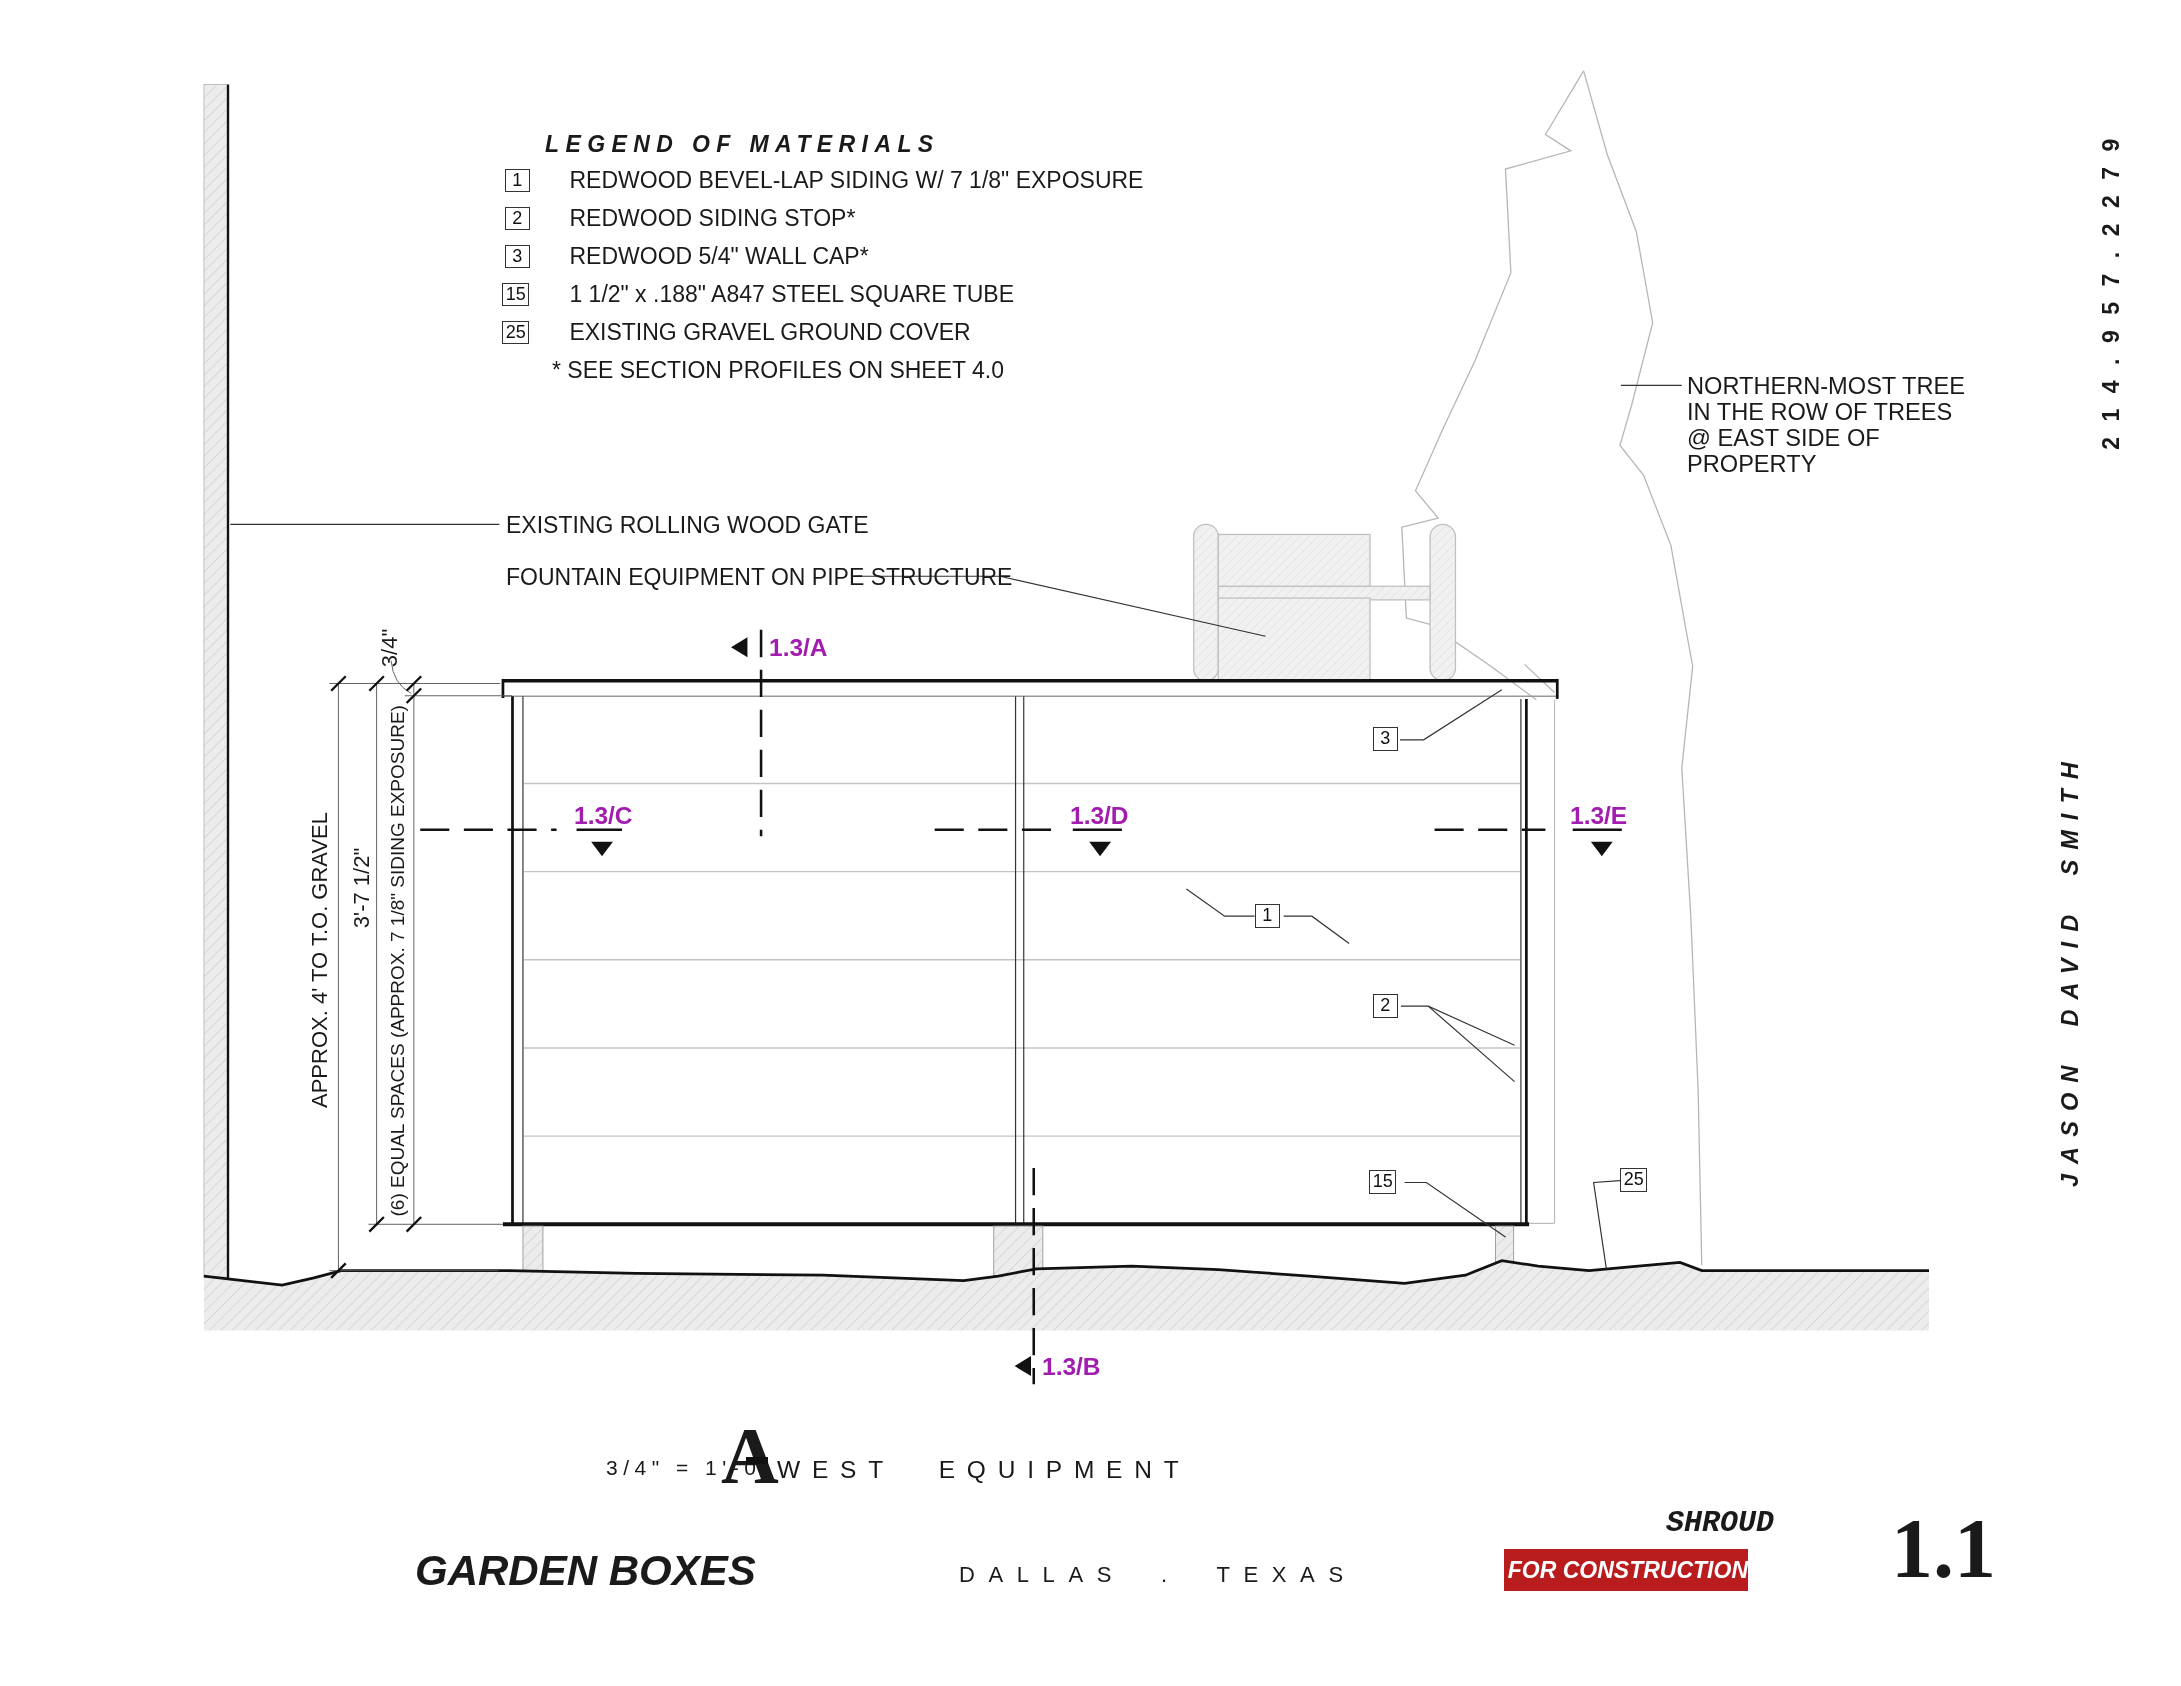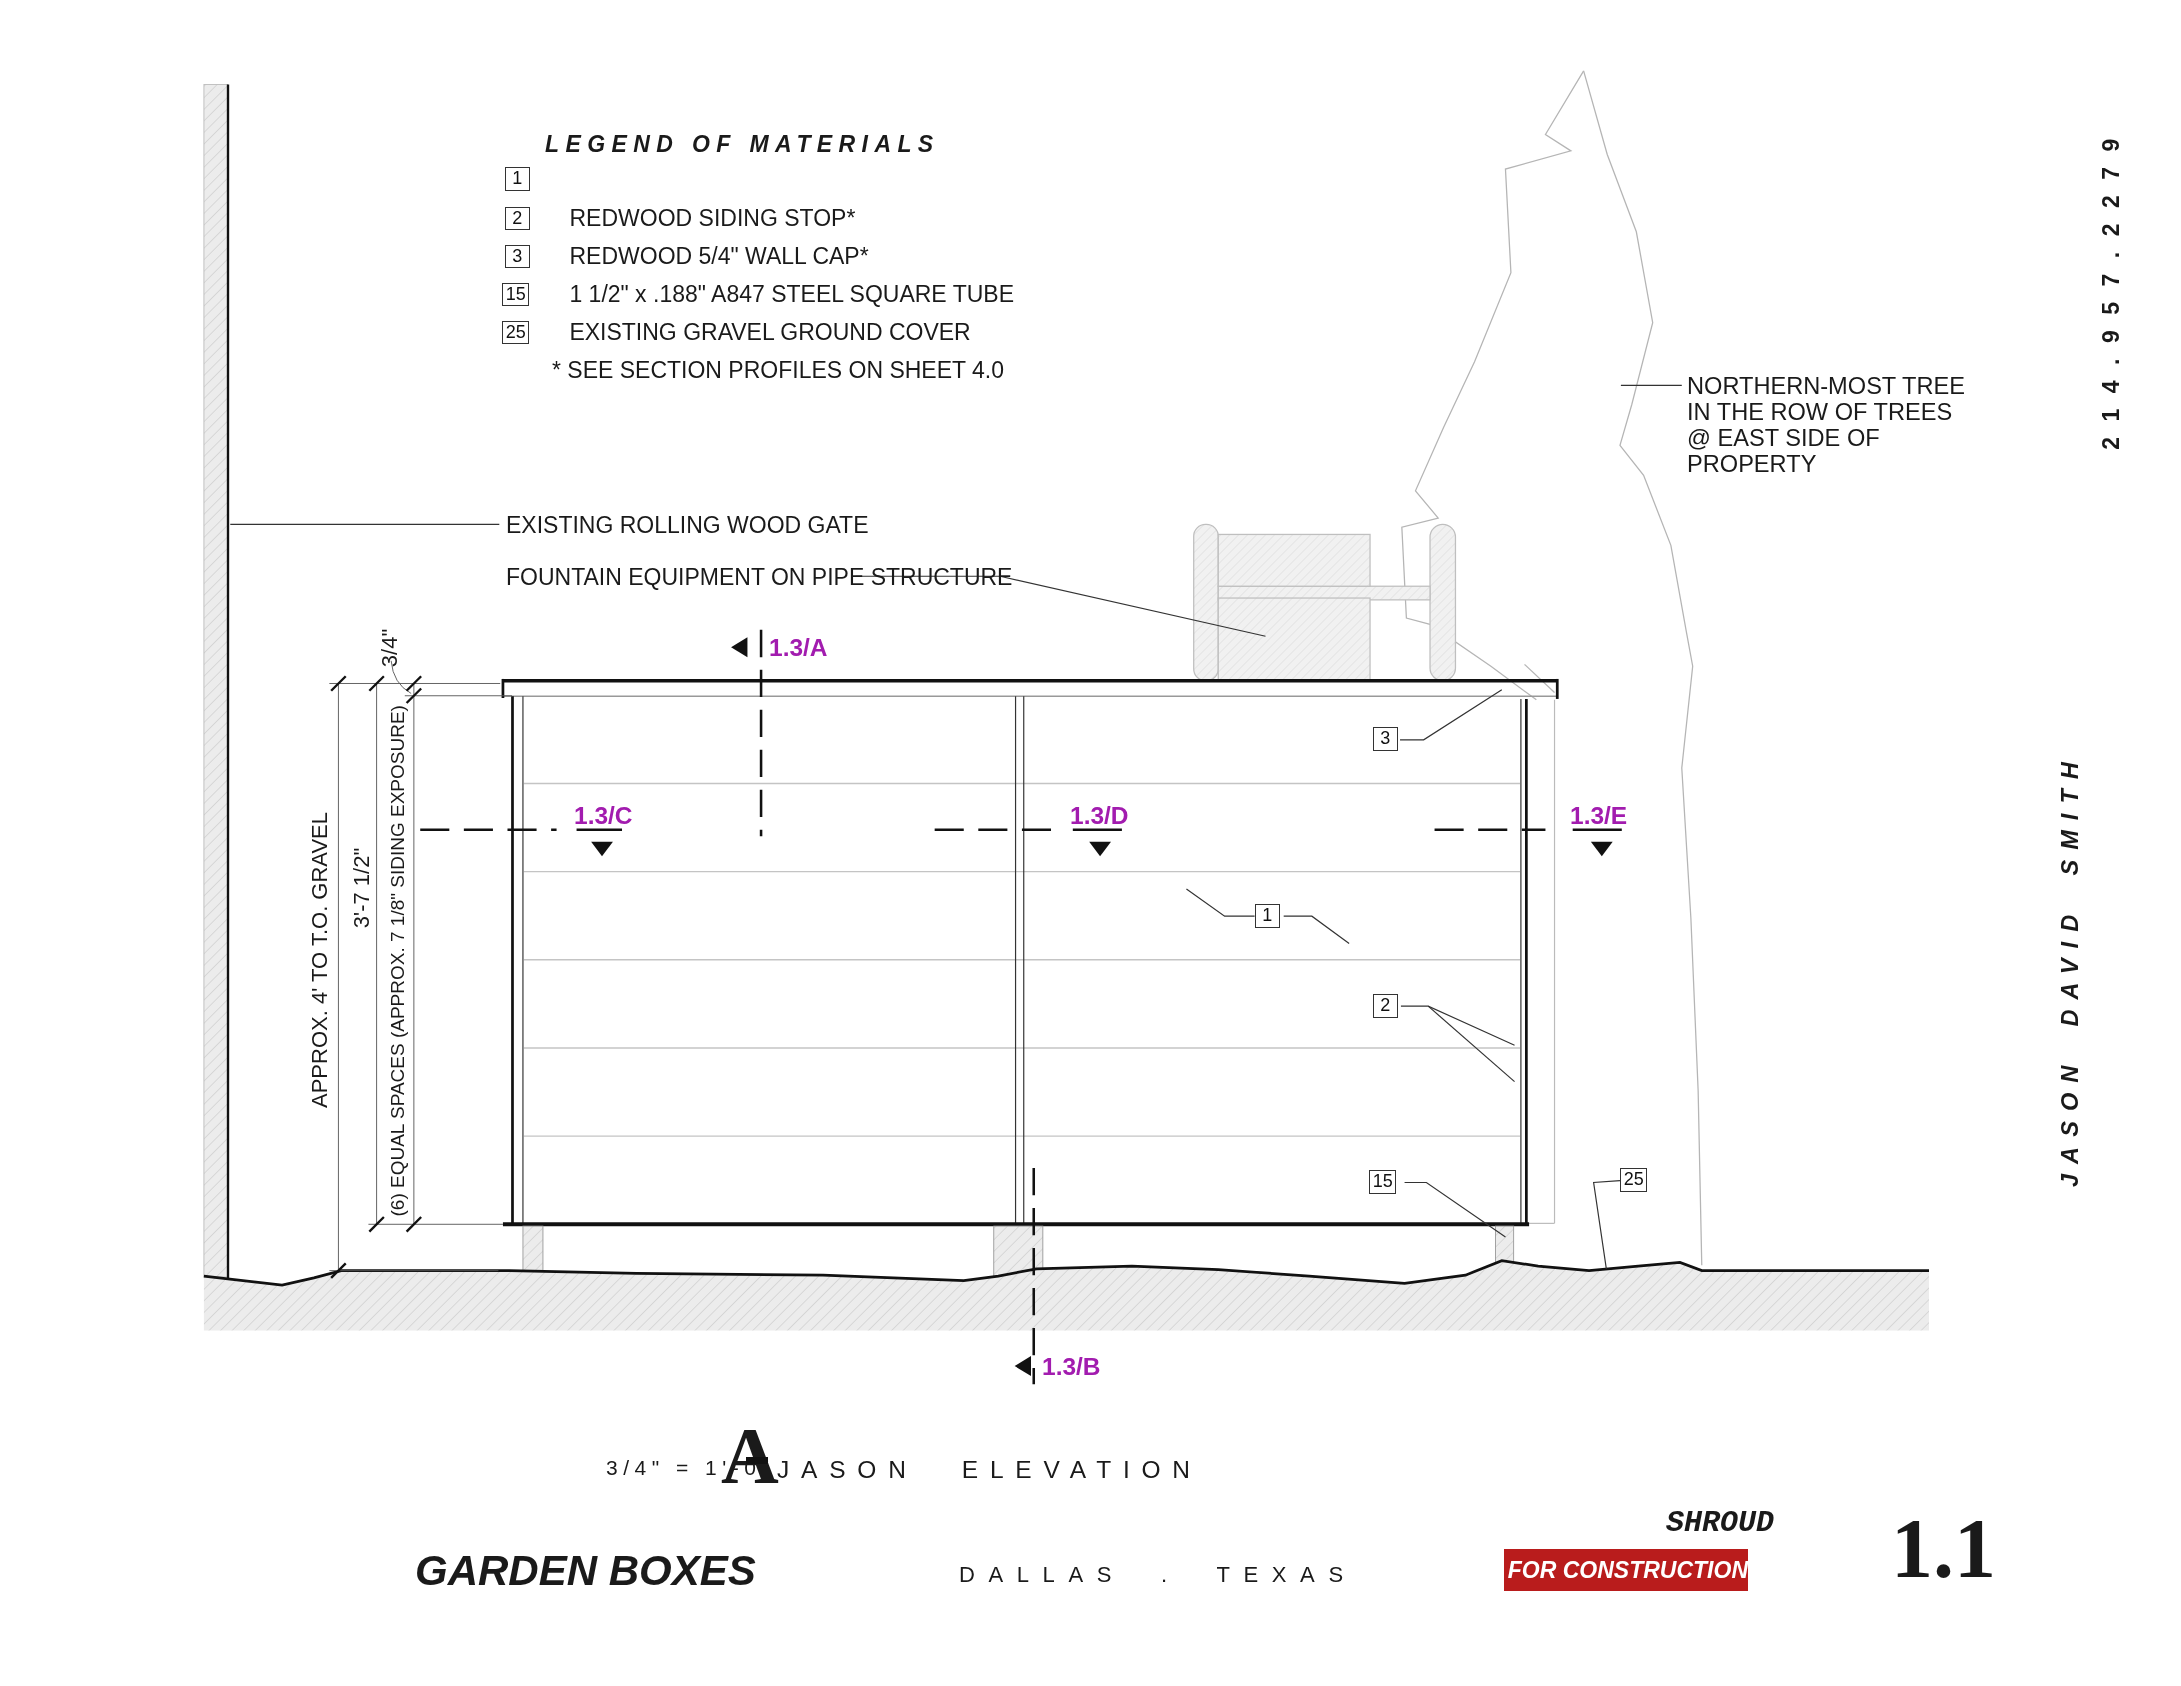--- a/index.html
+++ b/index.html
@@ -172,20 +172,21 @@
       <polyline points="1571,1107 1666,1190"></polyline>
       <polyline points="1545,1301 1569,1301 1656,1361"></polyline>
       <polyline points="1782,1299 1753,1301 1767,1396"></polyline>
     </g>
   </svg>
 
   <div class="abs legend-title" style="left:545px;top:131px">LEGEND OF MATERIALS</div>
 
   <div class="legend-row" style="left:505px;top:167px">
     <span class="keybox">1</span>
+    <span class="lbl">REDWOOD BEVEL-LAP SIDING W/ 7 1/8" EXPOSURE</span>
   </div>
   <div class="legend-row" style="left:505px;top:205px">
     <span class="keybox">2</span>
     <span class="lbl">REDWOOD SIDING STOP*</span>
   </div>
   <div class="legend-row" style="left:505px;top:243px">
     <span class="keybox">3</span>
     <span class="lbl">REDWOOD 5/4" WALL CAP*</span>
   </div>
   <div class="legend-row" style="left:502px;top:281px">
@@ -221,21 +222,21 @@
 
   <div class="callout keybox" style="left:1373px;top:727px">3</div>
   <div class="callout keybox" style="left:1255px;top:904px">1</div>
   <div class="callout keybox" style="left:1373px;top:994px">2</div>
   <div class="callout keybox" style="left:1369px;top:1170px">15</div>
   <div class="callout keybox" style="left:1620px;top:1168px">25</div>
 
   <div class="abs scale-txt" style="left:606px;top:1456px">3/4" = 1'-0"</div>
   <div class="abs big-a" style="left:721px;top:1416px">A</div>
   <div class="abs" style="left:746px;top:1457px;width:22px;height:7.3px;background:#111"></div>
-  <div class="abs view-title" style="left:777px;top:1456px">JASON ELEVATION</div>
+  <div class="abs view-title" style="left:777px;top:1456px">WEST EQUIPMENT</div>
 
   <div class="abs project" style="left:415px;top:1547px">GARDEN BOXES</div>
   <div class="abs location" style="left:959px;top:1562px">DALLAS . TEXAS</div>
 
   <div class="abs firm" style="left:1666px;top:1506px">SHROUD</div>
   <div class="status-bar">
     <span>NOT FOR CONSTRUCTION</span>
   </div>
   <div class="abs sheet-no" style="left:1891px;top:1507px">1.1</div>
 

